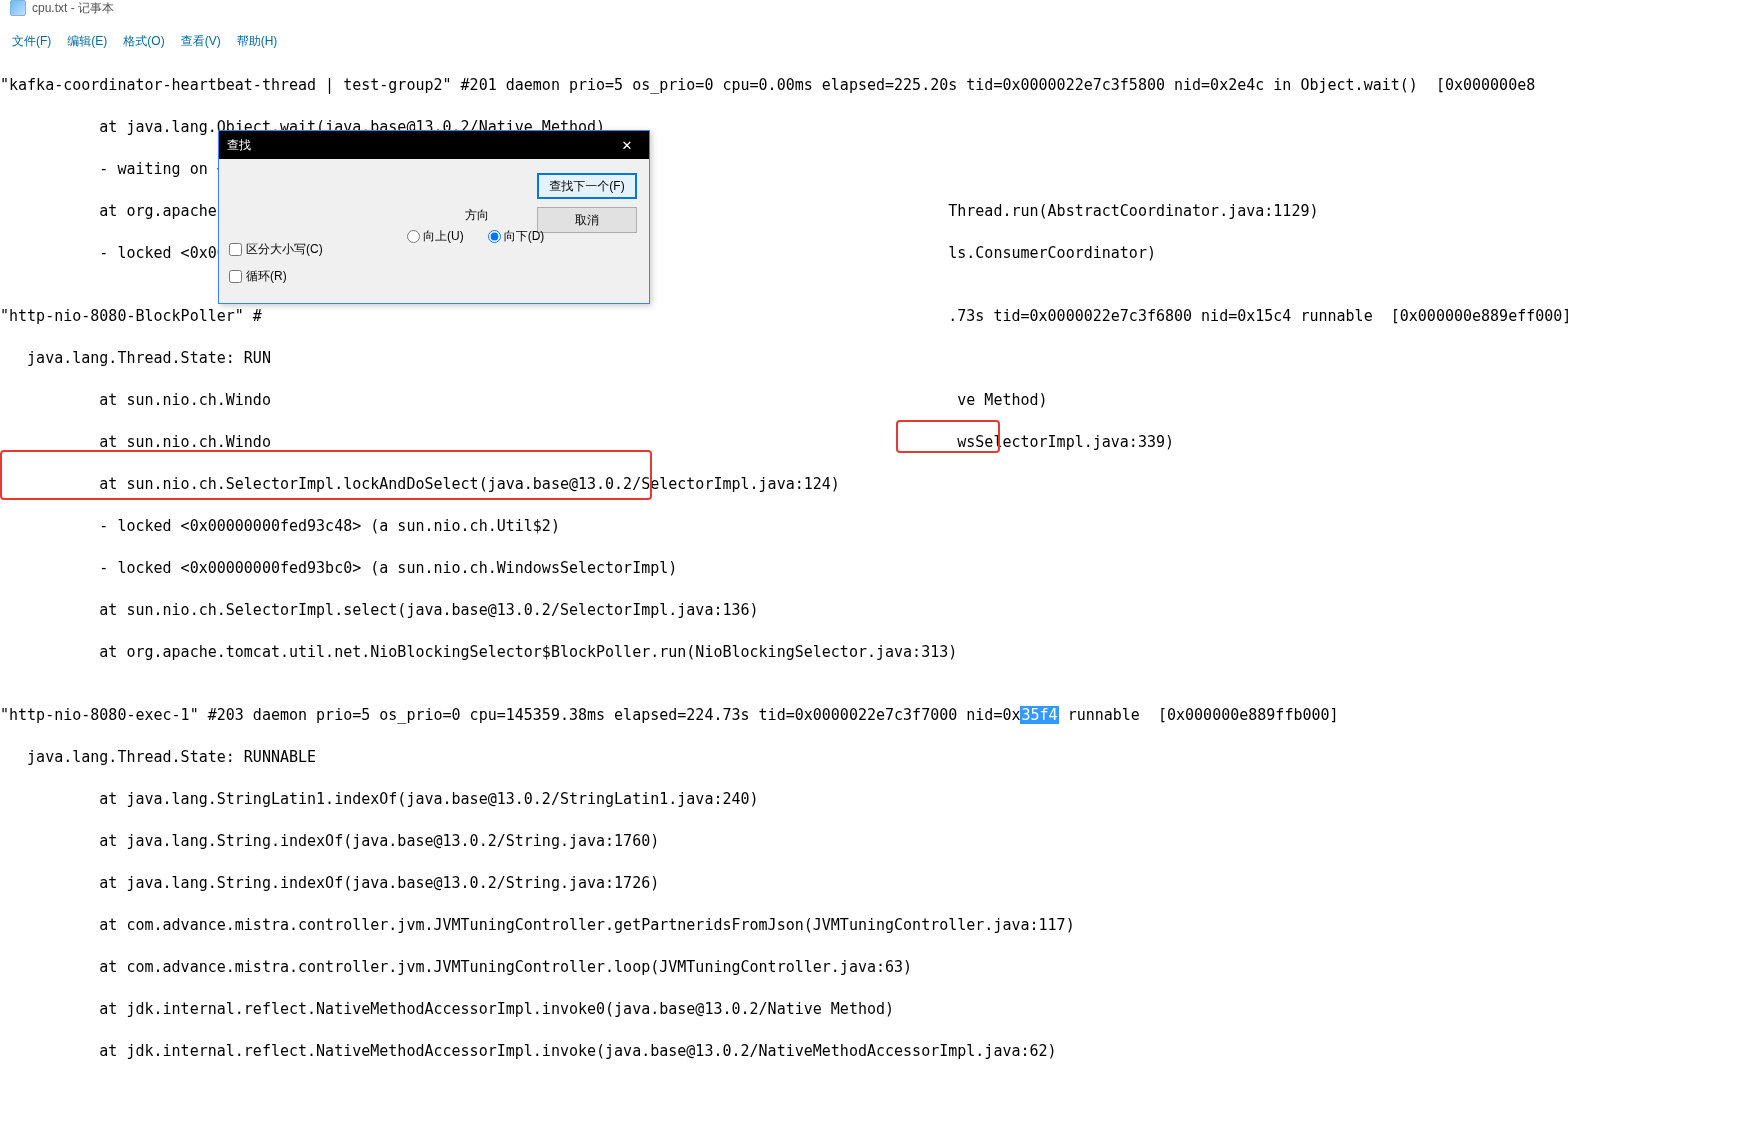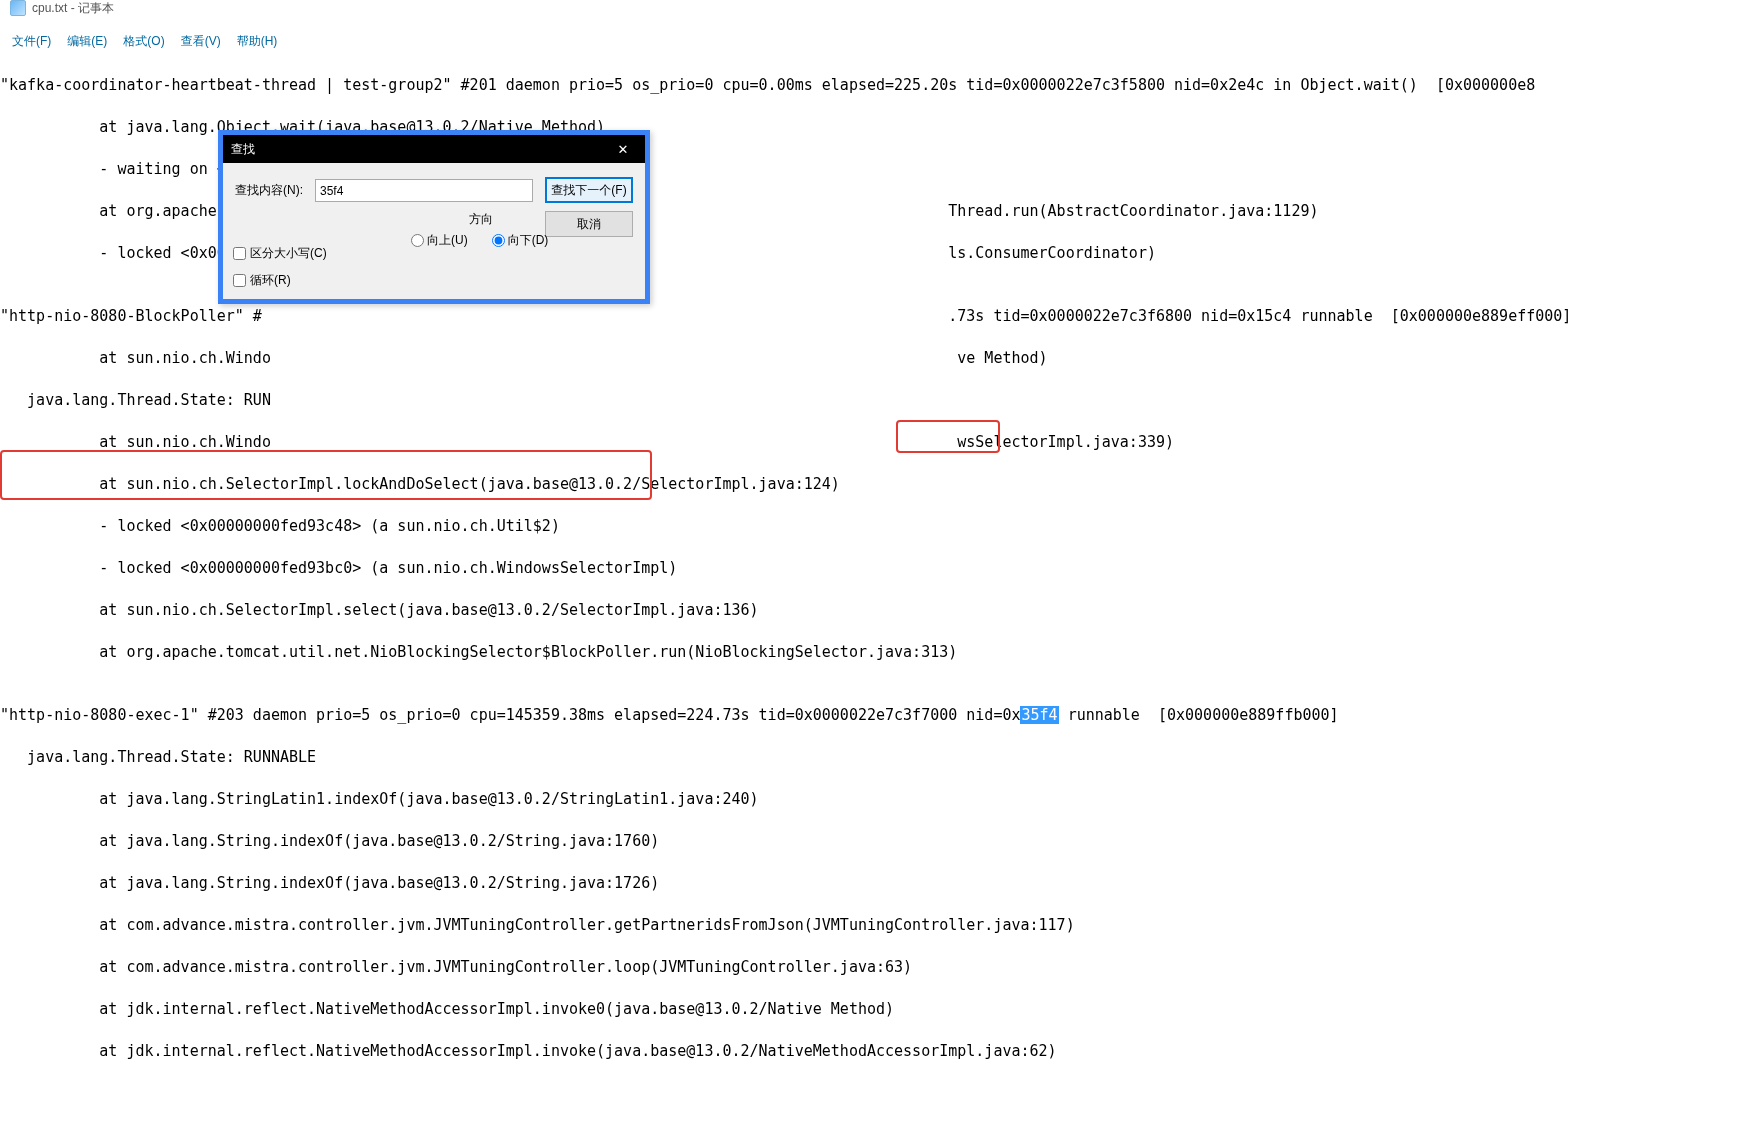--- a/index.html
+++ b/index.html
@@ -62,21 +62,21 @@
       padding: 0 1px;
     }
     
     .find-dialog {
       position: absolute;
       top: 130px;
       left: 218px;
       width: 432px;
       height: 174px;
       background: #f0f0f0;
-      border: 5px solid #3b82f6;
+      border: 1px solid #3b82f6;
       box-shadow: 2px 2px 6px rgba(0,0,0,0.2);
       z-index: 20;
     }
     .find-title {
       height: 28px;
       background: #000;
       color: #fff;
       display: flex;
       align-items: center;
       padding: 0 8px;
@@ -106,21 +106,21 @@
       width: 218px;
       height: 23px;
       border: 1px solid #aaa;
       padding: 2px 4px;
       font-size: 12px;
       background: #fff;
     }
     .find-btn {
       position: absolute;
       right: 12px;
-      width: 88px;
+      width: 100px;
       height: 26px;
       background: #e1e1e1;
       border: 1px solid #adadad;
       font-size: 12px;
       cursor: pointer;
     }
     .find-btn.primary { top: 14px; border: 2px solid #0078d7; background:#e5f1fb;}
     .find-btn.cancel { top: 48px; }
     .direction-group {
       position: absolute;
@@ -167,22 +167,22 @@
 </div>
 
 <div class="content">
 <div class="line">"kafka-coordinator-heartbeat-thread | test-group2" #201 daemon prio=5 os_prio=0 cpu=0.00ms elapsed=225.20s tid=0x0000022e7c3f5800 nid=0x2e4c in Object.wait()  [0x000000e8</div>
 <div class="line">           at java.lang.Object.wait(java.base@13.0.2/Native Method)</div>
 <div class="line">           - waiting on &lt;no object reference available&gt;</div>
 <div class="line">           at org.apache.kafka                                                                           Thread.run(AbstractCoordinator.java:1129)</div>
 <div class="line">           - locked &lt;0x00000                                                                             ls.ConsumerCoordinator)</div>
 <div class="line"></div>
 <div class="line">"http-nio-8080-BlockPoller" #                                                                            .73s tid=0x0000022e7c3f6800 nid=0x15c4 runnable  [0x000000e889eff000]</div>
+<div class="line">   java.lang.Thread.State: RUN</div>
 <div class="line">           at sun.nio.ch.Windo                                                                            ve Method)</div>
-<div class="line">   java.lang.Thread.State: RUN</div>
 <div class="line">           at sun.nio.ch.Windo                                                                            wsSelectorImpl.java:339)</div>
 <div class="line">           at sun.nio.ch.SelectorImpl.lockAndDoSelect(java.base@13.0.2/SelectorImpl.java:124)</div>
 <div class="line">           - locked &lt;0x00000000fed93c48&gt; (a sun.nio.ch.Util$2)</div>
 <div class="line">           - locked &lt;0x00000000fed93bc0&gt; (a sun.nio.ch.WindowsSelectorImpl)</div>
 <div class="line">           at sun.nio.ch.SelectorImpl.select(java.base@13.0.2/SelectorImpl.java:136)</div>
 <div class="line">           at org.apache.tomcat.util.net.NioBlockingSelector$BlockPoller.run(NioBlockingSelector.java:313)</div>
 <div class="line"></div>
 <div class="line"><span>"http-nio-8080-exec-1" #203 daemon prio=5 os_prio=0 cpu=145359.38ms elapsed=224.73s tid=0x0000022e7c3f7000 nid=0x</span><span class="highlight-sel">35f4</span><span> runnable  [0x000000e889ffb000]</span></div>
 <div class="line">   java.lang.Thread.State: RUNNABLE</div>
 <div class="line">           at java.lang.StringLatin1.indexOf(java.base@13.0.2/StringLatin1.java:240)</div>
@@ -208,24 +208,20 @@
 
 <div class="red-box-1" style="top:420px; left:896px; width:104px; height:33px;"></div>
 <div class="red-box-1" style="top:450px; left:0px; width:652px; height:50px;"></div>
 
 <div class="find-dialog">
   <div class="find-title">
     <span>查找</span>
     <span class="find-close">✕</span>
   </div>
   <div class="find-body">
-    <div class="find-row">
-      <span class="find-label">查找内容(N):</span>
-      <input class="find-input" type="text" value="35f4" style="">
-    </div>
     <button class="find-btn primary">查找下一个(F)</button>
     <button class="find-btn cancel">取消</button>
     <div class="direction-group">
       <div class="direction-label">方向</div>
       <div class="radios">
         <label>
             <input type="radio" name="dir" style="">
             <span>向上(U)</span>
           </label>
         <label>

